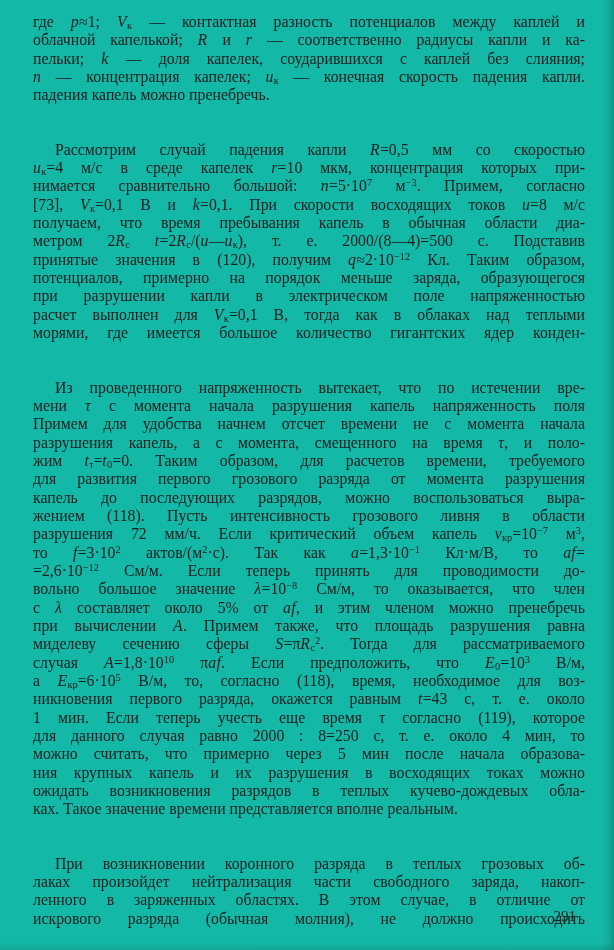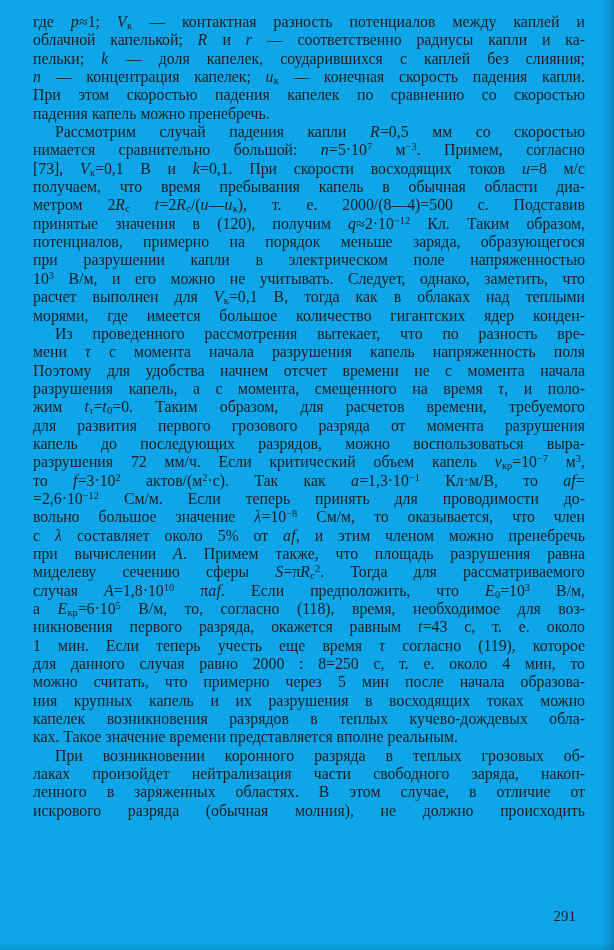--- a/index.html
+++ b/index.html
@@ -10,21 +10,21 @@
     width: 614px;
     height: 950px;
     background: #eeedeb;
     font-family: "Liberation Serif", "DejaVu Serif", serif;
     overflow: hidden;
   }
   .page {
     position: relative;
     width: 614px;
     height: 950px;
-    background: #0ea5e9;
+    background: #14b8a6;
     color: #1e1e1e;
   }
   .edge-right {
     position: absolute;
     top: 0; right: 0;
     width: 12px; height: 100%;
     background: linear-gradient(to right, rgba(0,0,0,0) 0%, rgba(0,0,0,0.10) 70%, rgba(0,0,0,0.22) 100%);
     pointer-events: none;
   }
   .edge-bottom {
@@ -47,20 +47,21 @@
     text-align: justify;
     text-align-last: justify;
     white-space: normal;
     overflow: visible;
   }
   .line.last {
     text-align-last: left;
   }
   .line.indent {
     text-indent: 22px;
+    margin-top: 36px;
   }
   .line sup, .line sub {
     font-size: 66%;
     line-height: 0;
   }
   .line sup { vertical-align: 0.45em; }
   .line sub { vertical-align: -0.22em; }
   .line i {
     font-style: italic;
     letter-spacing: 0.3px;
@@ -75,55 +76,55 @@
 </style>
 </head>
 <body style="background: rgb(238, 237, 235);">
 
 <div class="page" style="color: rgb(30, 30, 30);">
   <div class="text-block" id="text-block">
       <div class="line">где <i>p</i>≈1; <i>V</i><sub>к</sub> — контактная разность потенциалов между каплей и</div>
       <div class="line">облачной капелькой; <i>R</i> и <i>r</i> — соответственно радиусы капли и ка-</div>
       <div class="line">пельки; <i>k</i> — доля капелек, соударившихся с каплей без слияния;</div>
       <div class="line"><i>n</i> — концентрация капелек; <i>u</i><sub>к</sub> — конечная скорость падения капли.</div>
-      <div class="line">При этом скоростью падения капелек по сравнению со скоростью</div>
       <div class="line last">падения капель можно пренебречь.</div>
       <div class="line indent">Рассмотрим случай падения капли <i>R</i>=0,5 мм со скоростью</div>
+      <div class="line"><i>u</i><sub>к</sub>=4 м/с в среде капелек <i>r</i>=10 мкм, концентрация которых при-</div>
       <div class="line">нимается сравнительно большой: <i>n</i>=5·10<sup>7</sup> м<sup>−3</sup>. Примем, согласно</div>
       <div class="line">[73], <i>V</i><sub>к</sub>=0,1 В и <i>k</i>=0,1. При скорости восходящих токов <i>u</i>=8 м/с</div>
       <div class="line">получаем, что время пребывания капель в обычная области диа-</div>
       <div class="line">метром 2<i>R</i><sub>c</sub> <i>t</i>=2<i>R</i><sub>c</sub>/(<i>u</i>—<i>u</i><sub>к</sub>), т. е. 2000/(8—4)=500 с. Подставив</div>
       <div class="line">принятые значения в (120), получим <i>q</i>≈2·10<sup>−12</sup> Кл. Таким образом,</div>
       <div class="line">потенциалов, примерно на порядок меньше заряда, образующегося</div>
       <div class="line">при разрушении капли в электрическом поле напряженностью</div>
-      <div class="line">10<sup>3</sup> В/м, и его можно не учитывать. Следует, однако, заметить, что</div>
       <div class="line">расчет выполнен для <i>V</i><sub>к</sub>=0,1 В, тогда как в облаках над теплыми</div>
       <div class="line">морями, где имеется большое количество гигантских ядер конден-</div>
-      <div class="line indent">Из проведенного рассмотрения вытекает, что по разность вре-</div>
+      <div class="line indent">Из проведенного напряженность вытекает, что по истечении вре-</div>
       <div class="line">мени <i>τ</i> с момента начала разрушения капель напряженность поля</div>
-      <div class="line">Поэтому для удобства начнем отсчет времени не с момента начала</div>
+      <div class="line">Примем для удобства начнем отсчет времени не с момента начала</div>
       <div class="line">разрушения капель, а с момента, смещенного на время <i>τ</i>, и поло-</div>
       <div class="line">жим <i>t</i><sub>τ</sub>=<i>t</i><sub>0</sub>=0. Таким образом, для расчетов времени, требуемого</div>
       <div class="line">для развития первого грозового разряда от момента разрушения</div>
       <div class="line">капель до последующих разрядов, можно воспользоваться выра-</div>
+      <div class="line">жением (118). Пусть интенсивность грозового ливня в области</div>
       <div class="line">разрушения 72 мм/ч. Если критический объем капель <i>v</i><sub>кр</sub>=10<sup>−7</sup> м<sup>3</sup>,</div>
       <div class="line">то <i>f</i>=3·10<sup>2</sup> актов/(м<sup>2</sup>·с). Так как <i>a</i>=1,3·10<sup>−1</sup> Кл·м/В, то <i>af</i>=</div>
       <div class="line">=2,6·10<sup>−12</sup> См/м. Если теперь принять для проводимости до-</div>
       <div class="line">вольно большое значение <i>λ</i>=10<sup>−8</sup> См/м, то оказывается, что член</div>
       <div class="line">с <i>λ</i> составляет около 5% от <i>af</i>, и этим членом можно пренебречь</div>
       <div class="line">при вычислении <i>A</i>. Примем также, что площадь разрушения равна</div>
       <div class="line">миделеву сечению сферы <i>S</i>=π<i>R</i><sub>c</sub><sup>2</sup>. Тогда для рассматриваемого</div>
       <div class="line">случая <i>A</i>=1,8·10<sup>10</sup> π<i>af</i>. Если предположить, что <i>E</i><sub>0</sub>=10<sup>3</sup> В/м,</div>
       <div class="line">а <i>E</i><sub>кр</sub>=6·10<sup>5</sup> В/м, то, согласно (118), время, необходимое для воз-</div>
       <div class="line">никновения первого разряда, окажется равным <i>t</i>=43 с, т. е. около</div>
       <div class="line">1 мин. Если теперь учесть еще время <i>τ</i> согласно (119), которое</div>
       <div class="line">для данного случая равно 2000 : 8=250 с, т. е. около 4 мин, то</div>
       <div class="line">можно считать, что примерно через 5 мин после начала образова-</div>
       <div class="line">ния крупных капель и их разрушения в восходящих токах можно</div>
-      <div class="line">капелек возникновения разрядов в теплых кучево-дождевых обла-</div>
+      <div class="line">ожидать возникновения разрядов в теплых кучево-дождевых обла-</div>
       <div class="line last">ках. Такое значение времени представляется вполне реальным.</div>
       <div class="line indent">При возникновении коронного разряда в теплых грозовых об-</div>
       <div class="line">лаках произойдет нейтрализация части свободного заряда, накоп-</div>
       <div class="line">ленного в заряженных областях. В этом случае, в отличие от</div>
       <div class="line">искрового разряда (обычная молния), не должно происходить</div>
     </div>
   <div class="page-number">291</div>
   <div class="edge-right"></div>
   <div class="edge-bottom"></div>
 </div>

